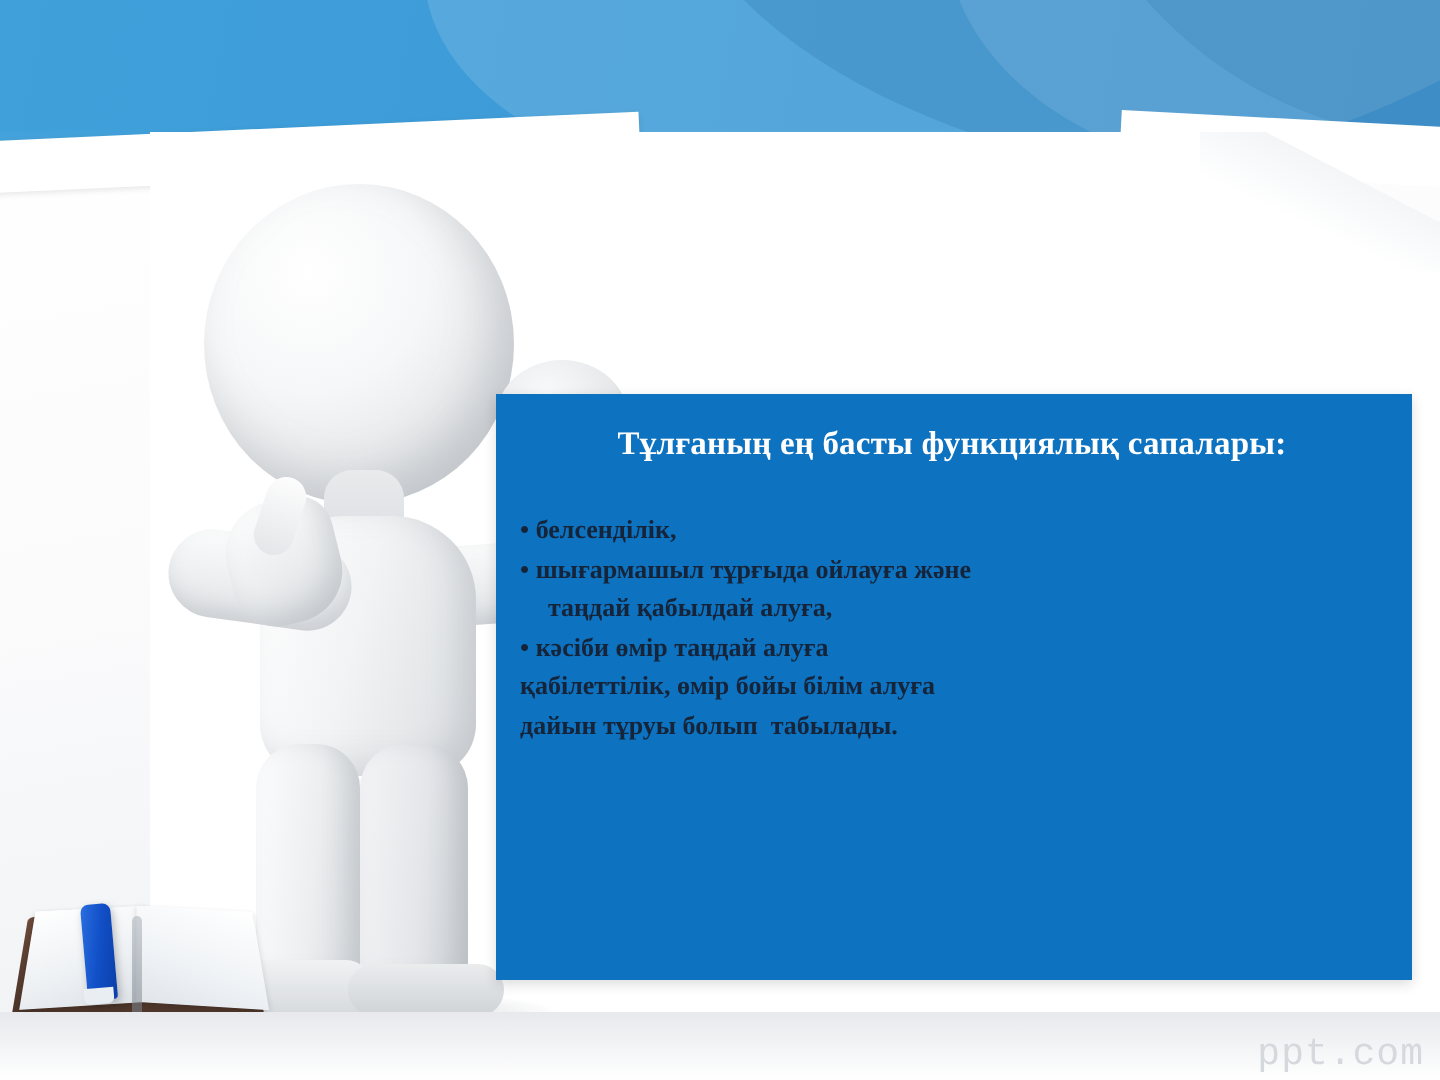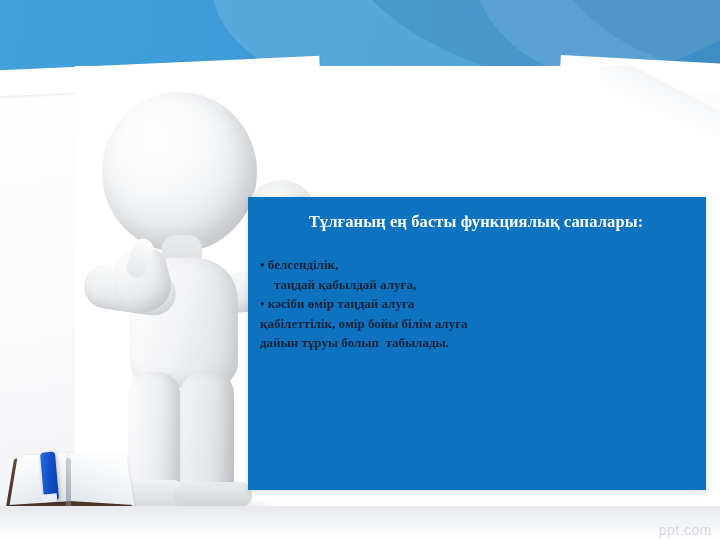--- a/index.html
+++ b/index.html
@@ -331,22 +331,22 @@
   }
   .shelf-line {
     position: absolute;
     left: 0; bottom: 33px;
     width: 720px; height: 1px;
     background: rgba(180,186,193,0.6);
   }
   .watermark {
     position: absolute;
     right: 8px; bottom: 2px;
-    font-family: Liberation Sans, sans-serif;
-    font-size: 14px;
+    font-family: Liberation Mono, monospace;
+    font-size: 19px;
     letter-spacing: 0.5px;
     color: #d5d9de;
     user-select: none;
   }
 </style>
 </head>
 <body>
 
 <div class="slide">
 
@@ -379,20 +379,21 @@
     <div class="fig-leg-r"></div>
     <div class="fig-foot-l"></div>
     <div class="fig-foot-r"></div>
   </div>
   <div class="fig-blob" style="position:absolute;left:248px;top:180px;"></div>
 
   <div class="blue-box">
     <div class="box-title">Тұлғаның ең басты функциялық сапалары:</div>
     <ul class="bullet-list">
       <li class="b-dot">белсенділік,</li>
+      <li class="b-dot">шығармашыл тұрғыда ойлауға және</li>
       <li class="b-cont">таңдай қабылдай алуға,</li>
       <li class="b-dot">кәсіби өмір таңдай алуға</li>
       <li>қабілеттілік, өмір бойы білім алуға</li>
       <li>дайын тұруы болып  табылады.</li>
     </ul>
   </div>
 
   <div class="book">
     <div class="book-cover"></div>
     <div class="book-page-l"></div>

